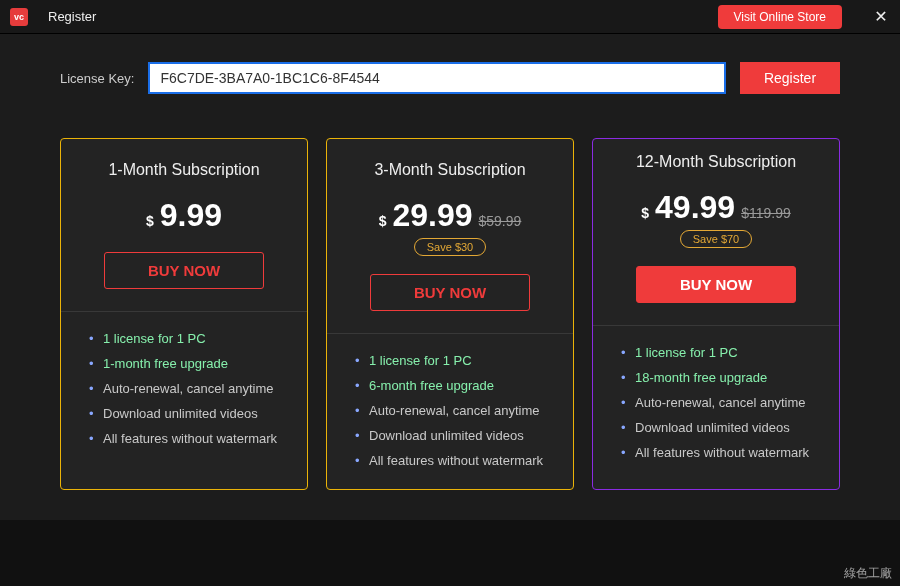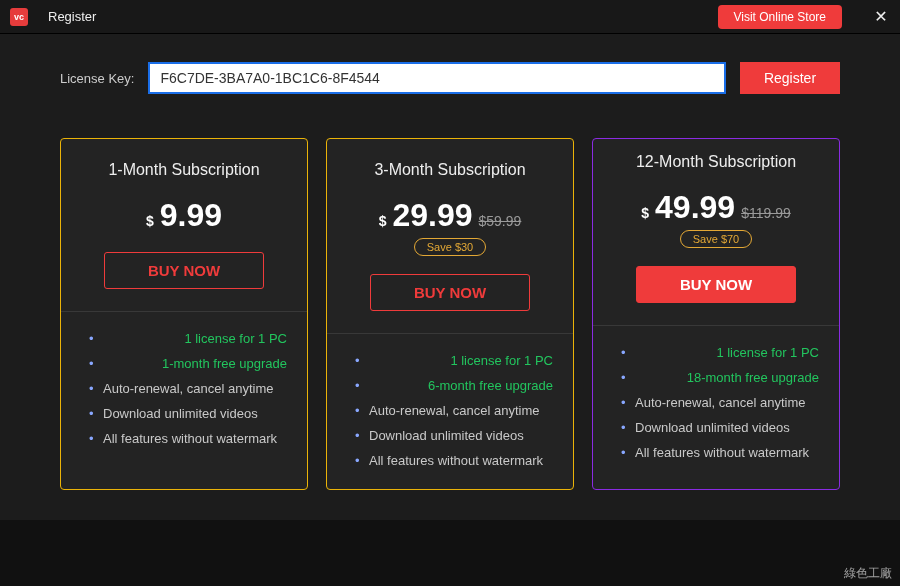--- a/index.html
+++ b/index.html
@@ -107,21 +107,21 @@
 .features { list-style: none; padding: 14px 20px 0 28px; text-align:left; }
 .features li {
   font-size: 13px; color:#c9c9c9;
   padding: 5px 0 5px 14px;
   position: relative;
 }
 .features li::before {
   content:"•"; position:absolute; left:0; top:5px;
   color:#89a7ff; font-size:13px;
 }
-.features li.highlight { color:#22c55e;text-align:right; }
+.features li.highlight { color:#86efac; }
 .watermark {
   position:absolute; right:8px; bottom:4px;
   font-size:12px; color:#ddd; opacity:0.7;
   font-family: "Microsoft JhengHei", sans-serif;
 }
 </style>
 </head>
 <body>
 
 <div class="titlebar">

